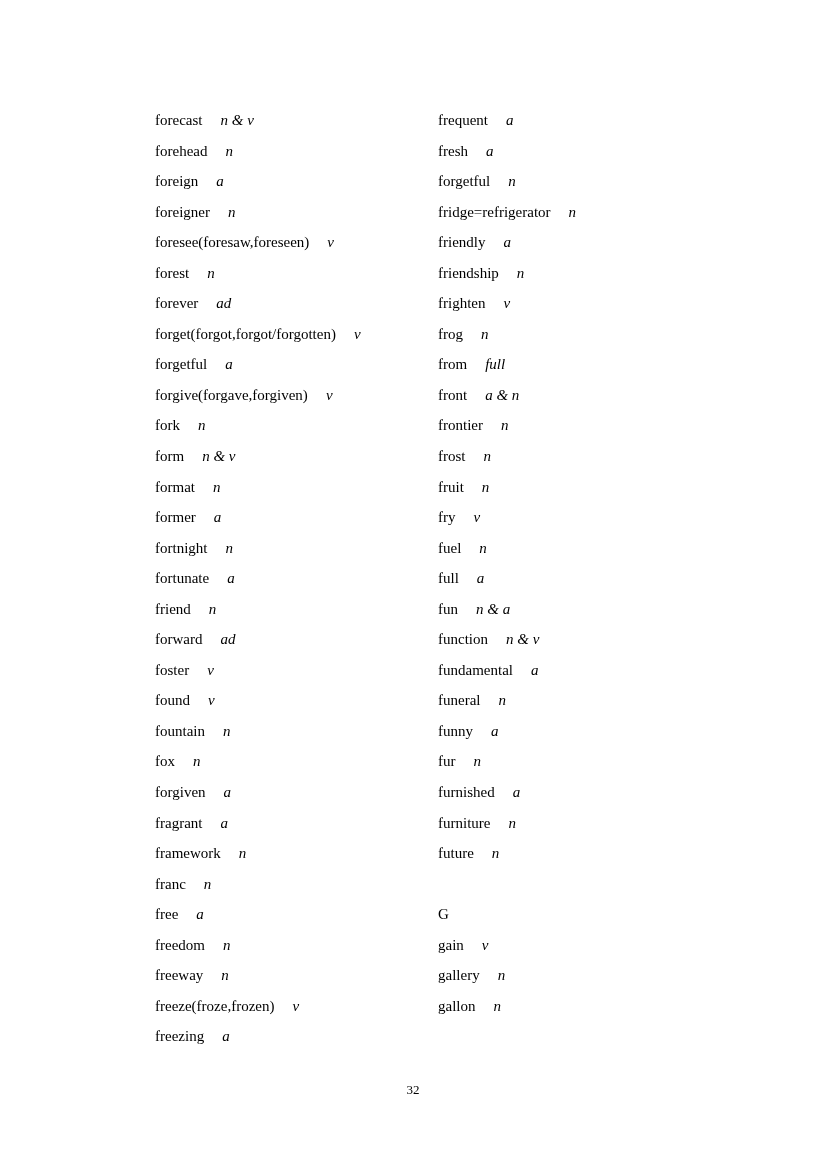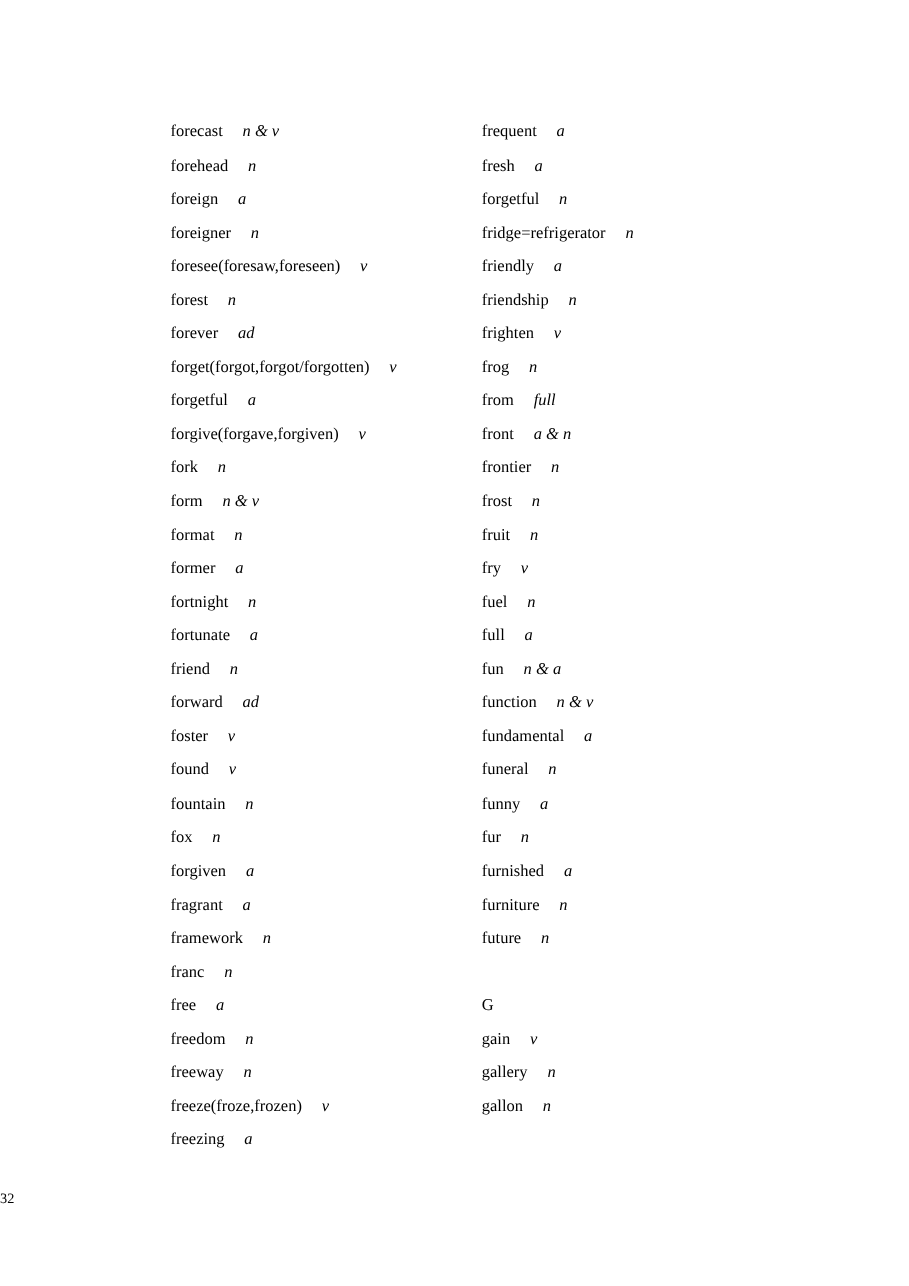--- a/index.html
+++ b/index.html
@@ -34,21 +34,21 @@
   }
   .pos {
     font-style: italic;
     margin-left: 18px;
   }
   .page-number {
     position: absolute;
     top: 1082px;
     left: 0;
     width: 100%;
-    text-align: left;
+    text-align: center;
     font-size: 13px;
     line-height: 16px;
   }
 </style>
 </head>
 <body>
 
 <div class="page">
   <div class="col col-left" id="col-left">
       <div class="row"><span class="word">forecast</span><span class="pos">n &amp; v</span></div>

